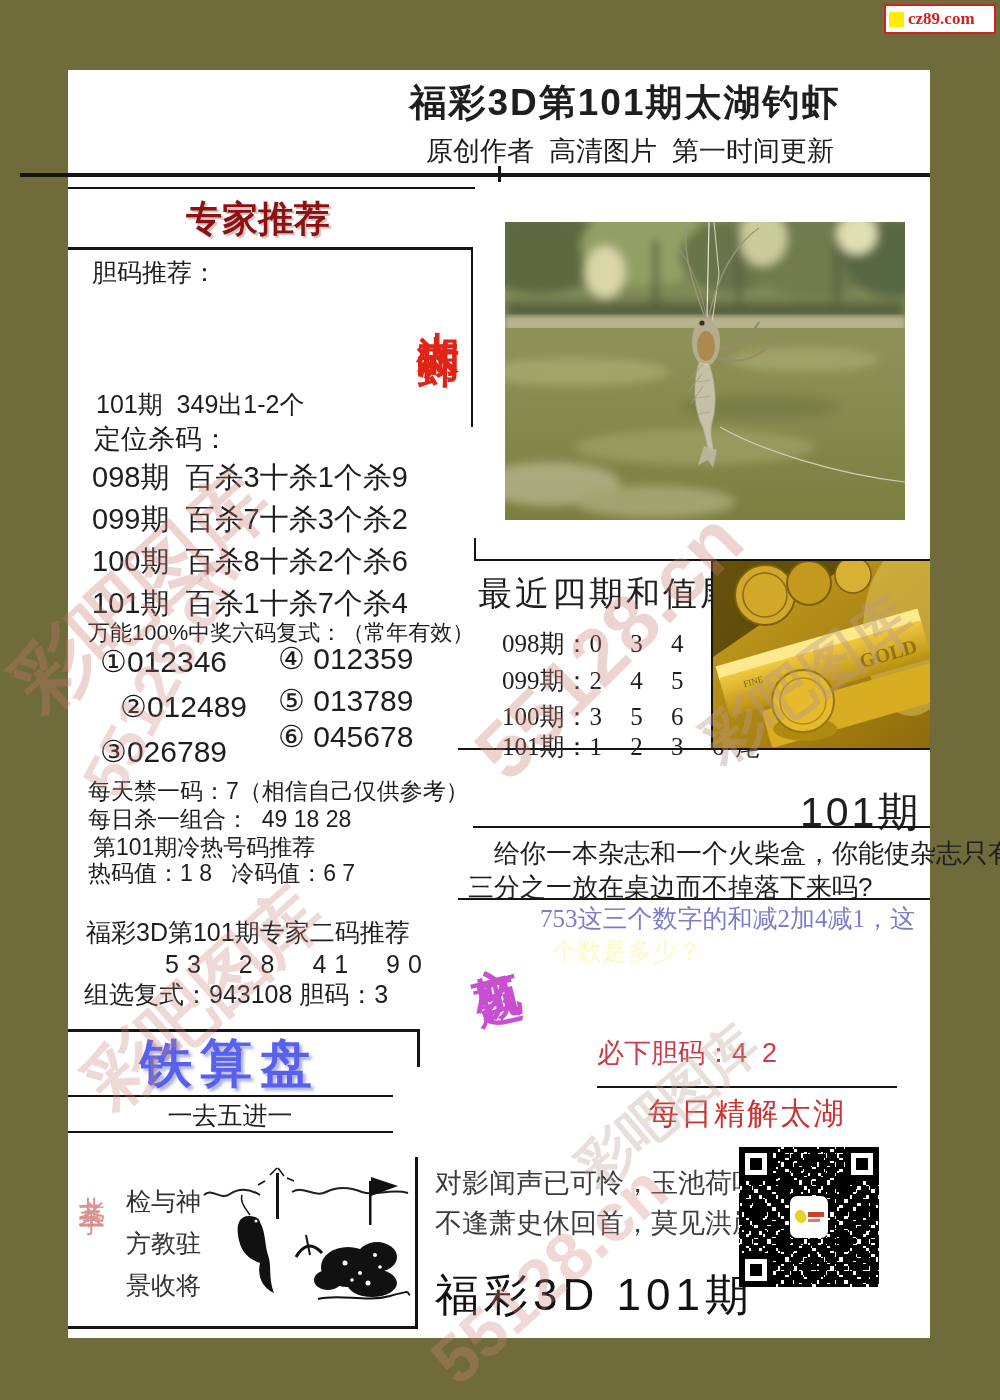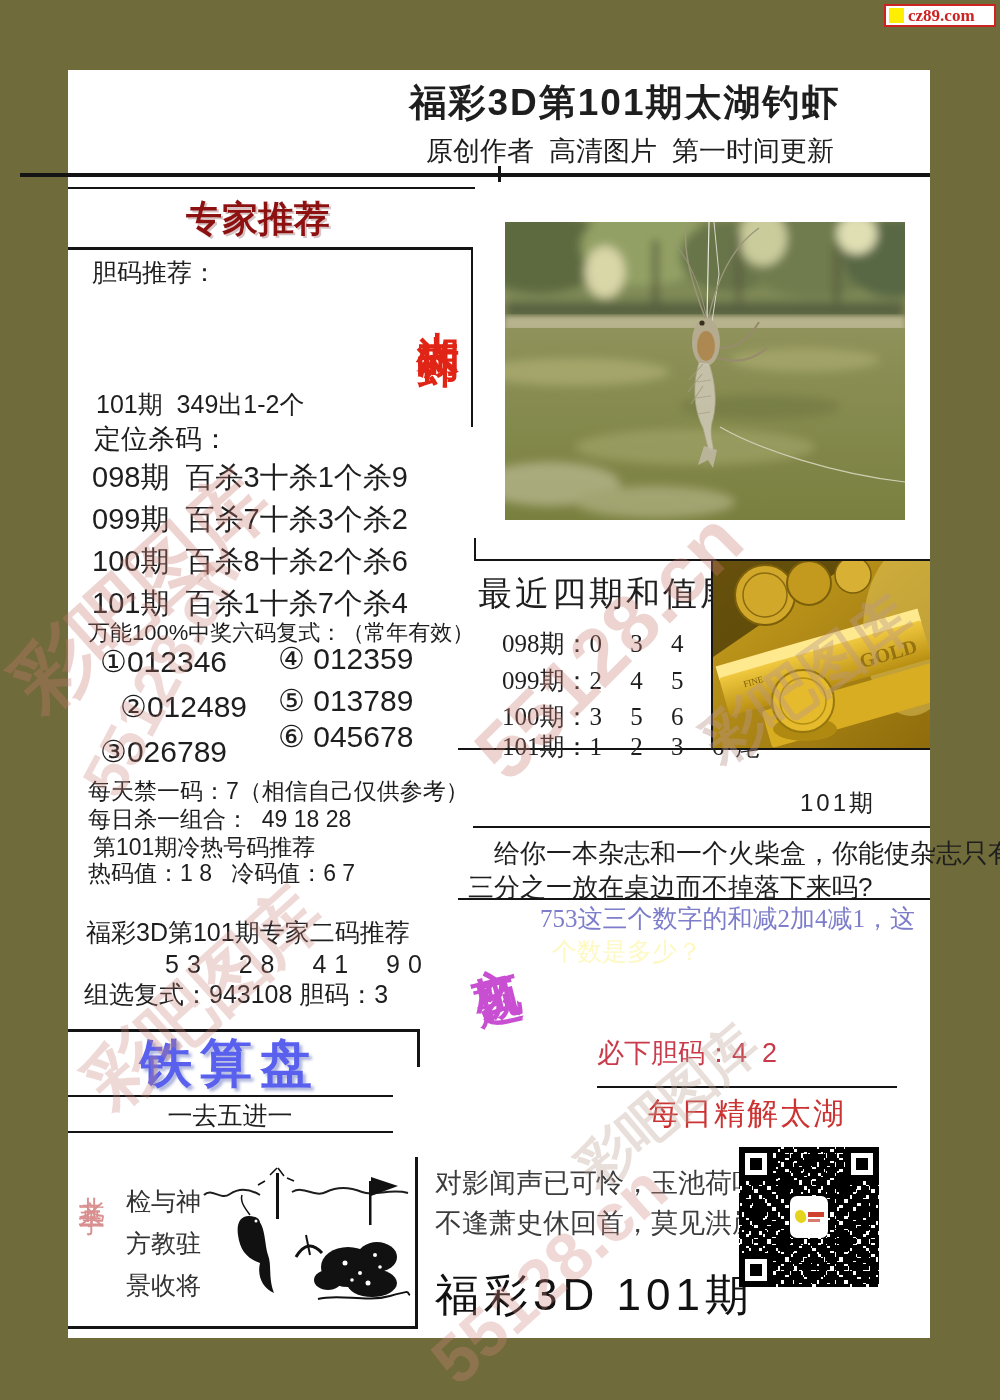--- a/index.html
+++ b/index.html
@@ -8,21 +8,21 @@
   .abs{position:absolute;}
   .t{position:absolute;white-space:pre;line-height:1.15;}
   .hl{position:absolute;background:#141414;height:2px;}
   .vl{position:absolute;background:#141414;width:2px;}
   .page{position:absolute;left:68px;top:70px;width:862px;height:1268px;background:#ffffff;}
   .serif{font-family:"Liberation Serif",serif;}
   .center{text-align:center;}
   .vert{writing-mode:vertical-rl;text-orientation:upright;}
   .wm{position:absolute;z-index:9;pointer-events:none;font-weight:bold;white-space:nowrap;}
   
-  .badge{position:absolute;left:884px;top:4px;width:112px;height:23px;background:#fff;border:2px solid #cc2222;
+  .badge{position:absolute;left:884px;top:4px;width:112px;height:30px;background:#fff;border:2px solid #cc2222;
          display:flex;align-items:center;gap:4px;padding:0 3px;box-sizing:border-box;z-index:10;}
   .badge .sq{width:15px;height:15px;background:#ffee00;}
   .badge .bt{color:#cc2222;font-family:"Liberation Serif",serif;font-size:17px;font-weight:bold;}
   
   .qr{position:absolute;left:739px;top:1147px;width:140px;height:140px;background:#fff;z-index:3;}
   .qrpat{position:absolute;inset:0;
     background:
       conic-gradient(#000 25%, transparent 0 50%, #000 0 75%, transparent 0) 0 0 / 13px 13px,
       conic-gradient(from 90deg,#000 25%, transparent 0 50%, #000 0 75%, transparent 0) 3px 5px / 17px 17px,
       conic-gradient(#000 25%, transparent 0 50%, #000 0 75%, transparent 0) 1px 2px / 9px 9px;}
@@ -182,21 +182,21 @@
       <text x="148" y="118" font-family="Liberation Serif, serif" font-weight="bold" font-size="20" fill="#8a6a0c" opacity=".85">GOLD</text>
       <text x="30" y="104" font-family="Liberation Serif, serif" font-size="9" fill="#7c5f0a">FINE</text>
       <rect x="40" y="132" width="200" height="38" rx="3" fill="#d9ad22"></rect>
       <text x="58" y="157" font-family="Liberation Serif, serif" font-size="11" fill="#7a5c08">1000g</text>
     </g>
     <ellipse cx="92" cy="168" rx="32" ry="12" fill="#b08a10"></ellipse>
     <circle cx="90" cy="140" r="31" fill="#e5ba2c" stroke="#96760e" stroke-width="2"></circle>
     <circle cx="90" cy="140" r="23" fill="none" stroke="#b38e14" stroke-width="1.5"></circle>
   </svg>
 
-  <div class="t" style="left:800px;top:789px;font-size:24px;letter-spacing:3px;">101期</div>
+  <div class="t" style="left:800px;top:789px;font-size:41px;letter-spacing:3px;">101期</div>
   <div class="hl" style="left:473px;top:826px;width:457px;"></div>
   <div class="t" style="left:494px;top:839px;font-size:26px;">给你一本杂志和一个火柴盒，你能使杂志只有</div>
   <div class="t" style="left:468px;top:873px;font-size:26px;">三分之一放在桌边而不掉落下来吗?</div>
   <div class="hl" style="left:458px;top:898px;width:472px;"></div>
 
   <div class="t serif" style="left:540px;top:905px;font-size:25px;color:#7d7dcb;">753这三个数字的和减2加4减1，这</div>
   <div class="t serif" style="left:552px;top:938px;font-size:25px;color:#fef9c3;">个数是多少？</div>
   <div class="t vert" style="left:478px;top:928px;height:195px;font-size:46px;font-weight:bold;color:#c94fd2;letter-spacing:8px;transform:rotate(-14deg);">玄机题</div>
 
   <div class="t" style="left:597px;top:1038px;font-size:27px;color:#c93a4a;">必下胆码：4  2</div>

